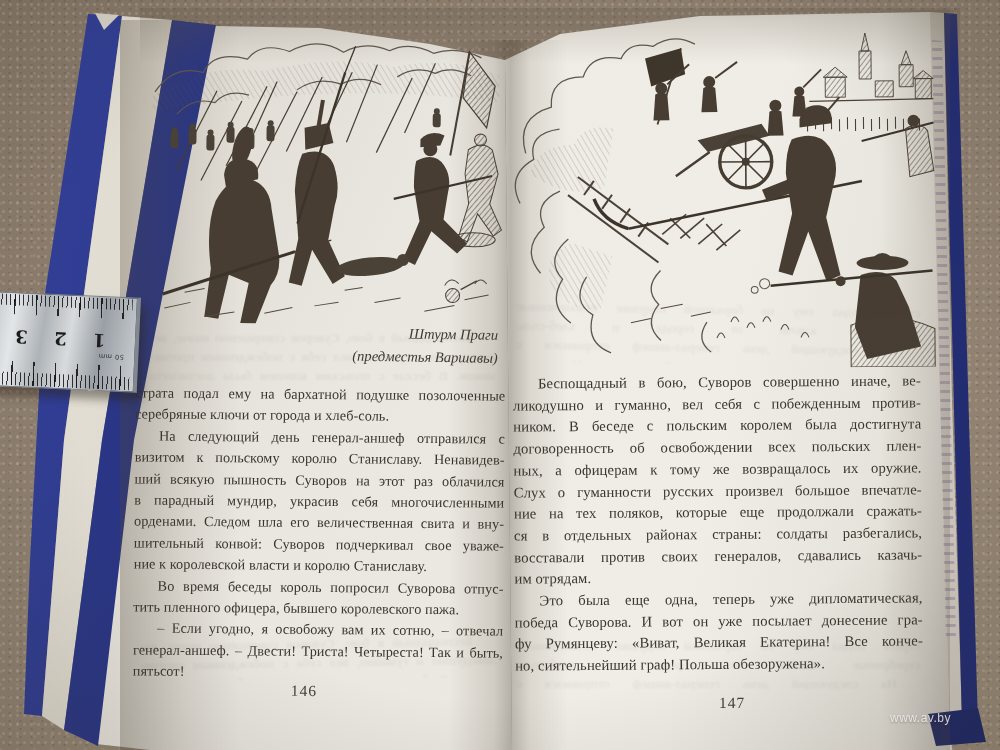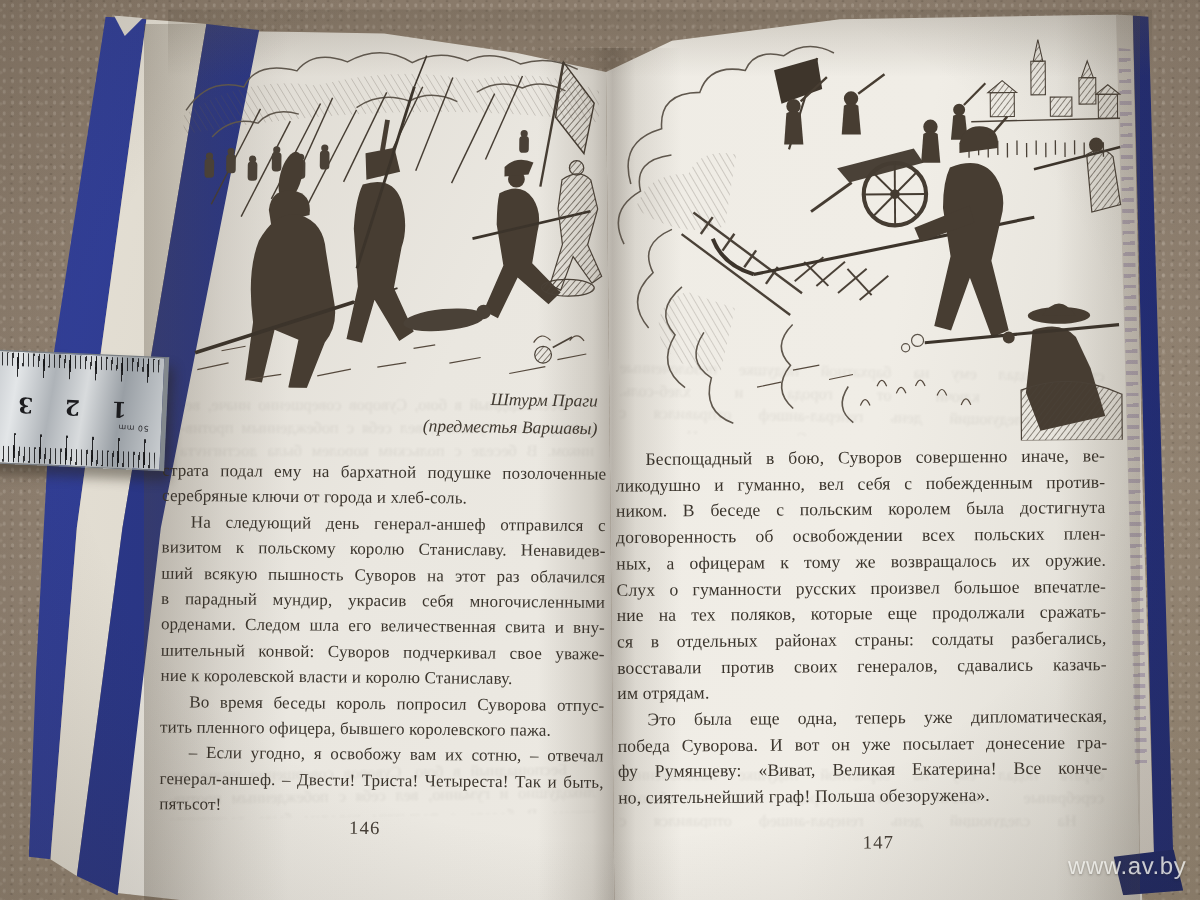--- a/index.html
+++ b/index.html
@@ -96,21 +96,21 @@
   .ticks-bottom{position:absolute;left:0;right:4px;bottom:1px;height:26px;
     background:
       repeating-linear-gradient(90deg,rgba(20,20,22,.85) 0 1px,transparent 1px 4.35px) left bottom/100% 13px no-repeat,
       repeating-linear-gradient(90deg,rgba(20,20,22,.9) 0 1.3px,transparent 1.3px 21.7px) left bottom/100% 24px no-repeat;}
   .rnum{position:absolute;top:33px;font-size:18px;font-weight:bold;color:#1c1c1f;
     transform:rotate(180deg);font-family:"DejaVu Serif","Liberation Serif",serif;}
   .rn3{left:24px;} .rn2{left:63px;} .rn1{left:102px;}
   .runit{position:absolute;left:108px;top:55px;font-size:6.5px;color:#2a2a2e;
     transform:rotate(180deg);letter-spacing:.5px;font-family:"DejaVu Sans","Liberation Sans",sans-serif;}
 
-  .watermark{position:absolute;z-index:10;left:890px;top:711px;font-size:20px;
+  .watermark{position:absolute;z-index:10;left:890px;top:711px;font-size:12px;
     font-family:"Liberation Sans","DejaVu Sans",sans-serif;color:rgba(250,250,246,.78);
     letter-spacing:.5px;text-shadow:0 1px 2px rgba(40,35,25,.35);}
 </style>
 </head>
 <body>
 
 <div class="photo">
 
   <div class="layer page-left"></div>
   <div class="layer page-right"></div>

